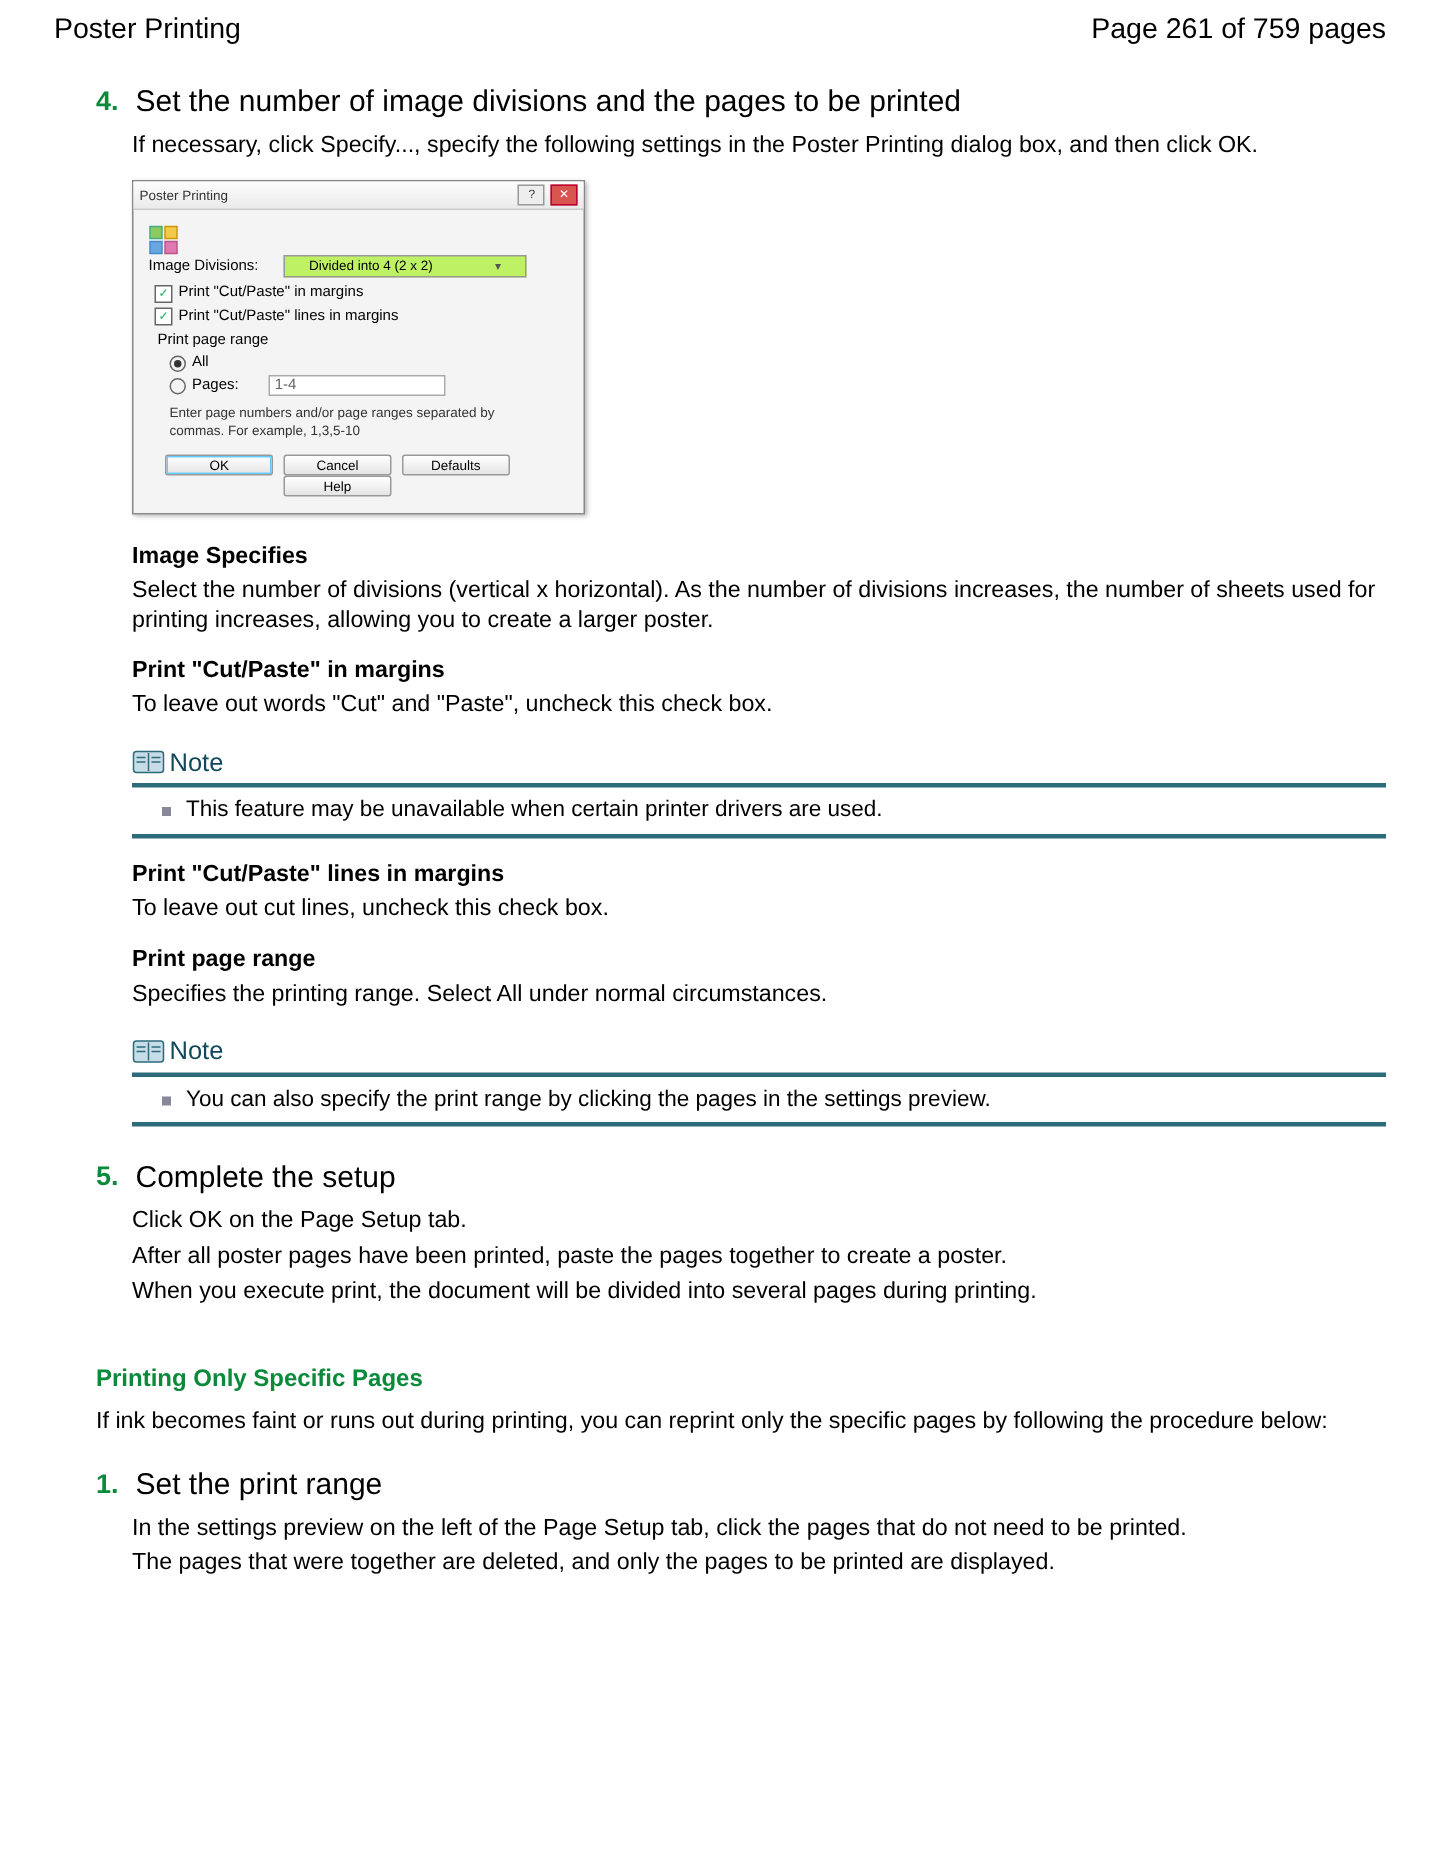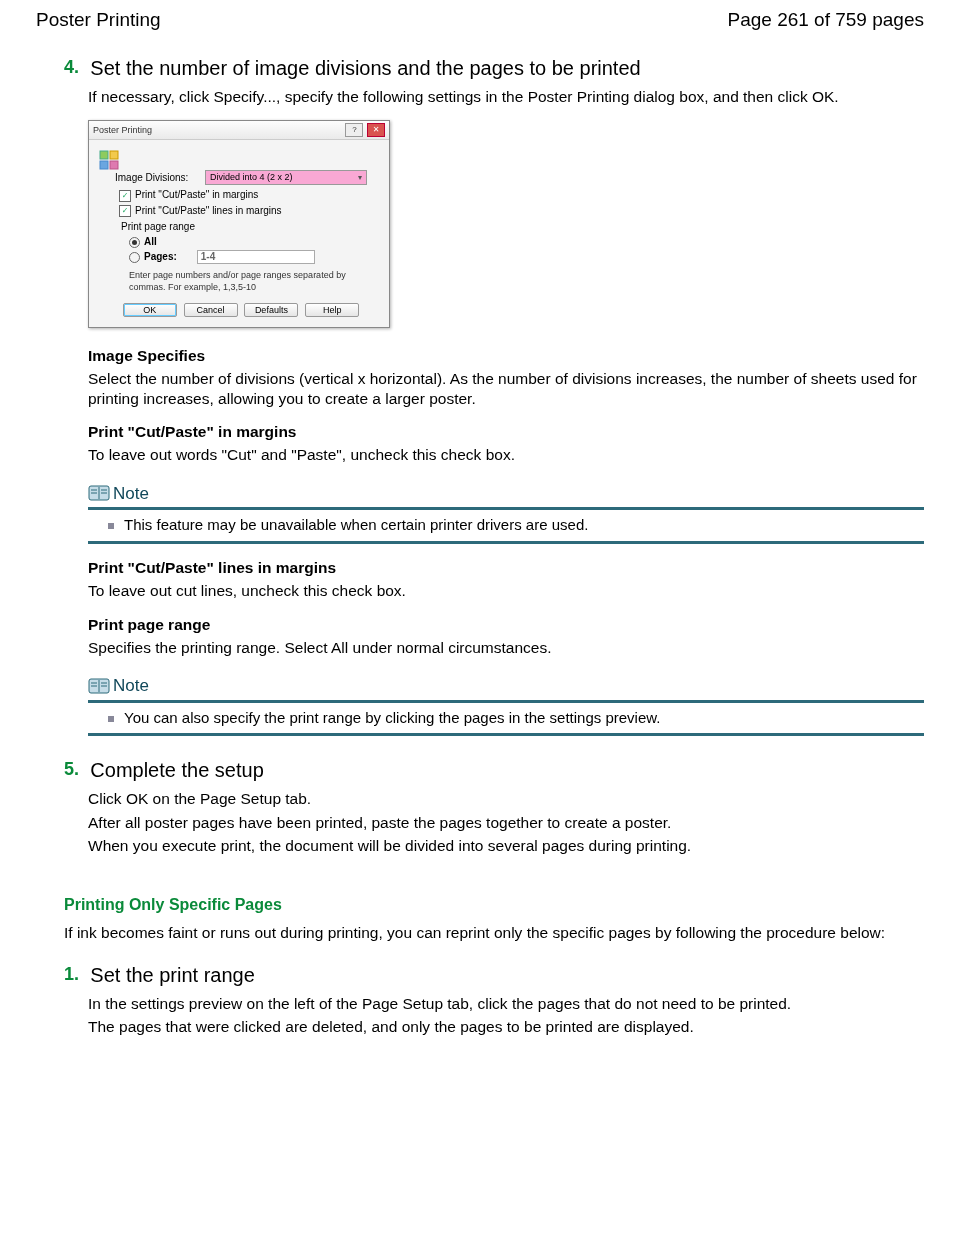--- a/index.html
+++ b/index.html
@@ -60,51 +60,51 @@
     border:1px solid #999; margin-left:1px; font-size:8px;
     text-align:center; line-height:11px; background:#eee;
   }
   .winbtns .close { background:#d9534f; color:#fff; border-color:#b03; }
   .dlg-body { padding: 8px 10px 10px 10px; }
   .dlg-icon {
     display:inline-block; width:20px; height:20px;
     vertical-align: top; margin-right: 6px; margin-top:2px;
   }
   .dlg-icon svg { width:20px; height:20px; }
-  .dlg-fields { display:inline-block; width: 252px; vertical-align: top; margin-left: 16px; }
+  .dlg-fields { display:inline-block; width: 252px; vertical-align: top; }
   .dlg-row { margin-bottom: 4px; display:flex; align-items:center; }
   .dlg-label { width: 90px; display:inline-block; }
   .dlg-select {
-    flex:1; border:1px solid #999; background:#f9a8d4; padding:1px 4px;
+    flex:1; border:1px solid #999; background:#bef264; padding:1px 16px;
     display:flex; justify-content:space-between; align-items:center;
     font-size:9px;
     text-align:center;
   }
   .dlg-select .arrow { font-size:8px; color:#555; }
   .chk { display:flex; align-items:center; margin:3px 0 3px 4px; }
   .chk .box {
     width:10px;height:10px;border:1px solid #666;background:#fff;
     margin-right:4px;display:flex;align-items:center;justify-content:center;
     font-size:8px;color:#2a6; line-height:8px;
   }
   .grouplabel { margin:4px 0 2px 6px; }
-  .radio { display:flex; align-items:center; margin:2px 0 2px 14px;font-weight:bold; }
+  .radio { display:flex; align-items:center; margin:2px 0 2px 14px; }
   .radio .r {
     width:9px;height:9px;border:1px solid #666;border-radius:50%;
     margin-right:4px;display:flex;align-items:center;justify-content:center;
   }
   .radio .r.sel::after { content:""; width:5px;height:5px;background:#333;border-radius:50%; }
   .radio .txtbox {
     margin-left:20px; border:1px solid #aaa;background:#fff;
     width:110px;height:12px;padding:0 3px;font-size:10px;color:#666;
   }
   .hint { margin:6px 0 6px 14px; font-size:9px; color:#333; line-height:1.25; }
   .dlg-btns { text-align:center; margin-top:10px; }
   .dlg-btns button {
-    font-size:9px; padding:1px 0; width:54px; margin:0 2px;
+    font-size:9px; padding:1px 0; width:72px; margin:0 2px;
     border:1px solid #999; background:linear-gradient(#fff,#e5e5e5);
     border-radius:2px;
   }
   .dlg-btns button.ok { box-shadow: 0 0 0 1px #6cf inset; }
 
   
   .notebox { margin: 18px 0 10px 0; }
   .notehead {
     display:flex; align-items:center; font-weight:normal; color:#11485a;
     font-size:17px; margin-bottom:3px;
@@ -271,17 +271,17 @@
   </div>
 
   <div class="subhead">Printing Only Specific Pages</div>
   <div class="para">If ink becomes faint or runs out during printing, you can reprint only the specific pages by following the procedure below:</div>
 
   <div class="step" style="margin-top:20px">
     <span class="stepnum">1.</span>
     <span class="steptitle">Set the print range</span>
     <div class="stepbody">
       <div class="para">In the settings preview on the left of the Page Setup tab, click the pages that do not need to be printed.</div>
-      <div class="para">The pages that were clicked are deleted, and only the pages to be printed are displayed.</div>
+      <div class="para">The pages that were together are deleted, and only the pages to be printed are displayed.</div>
     </div>
   </div>
 
 </div>
 
 </body></html>

